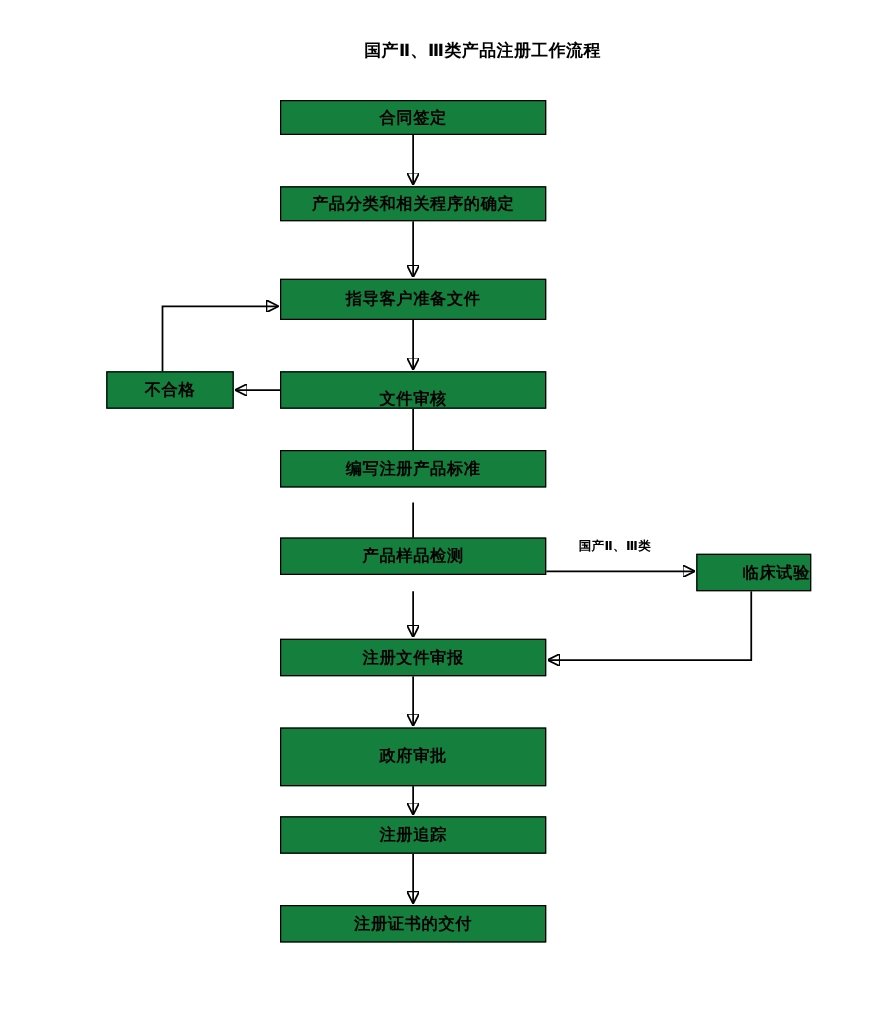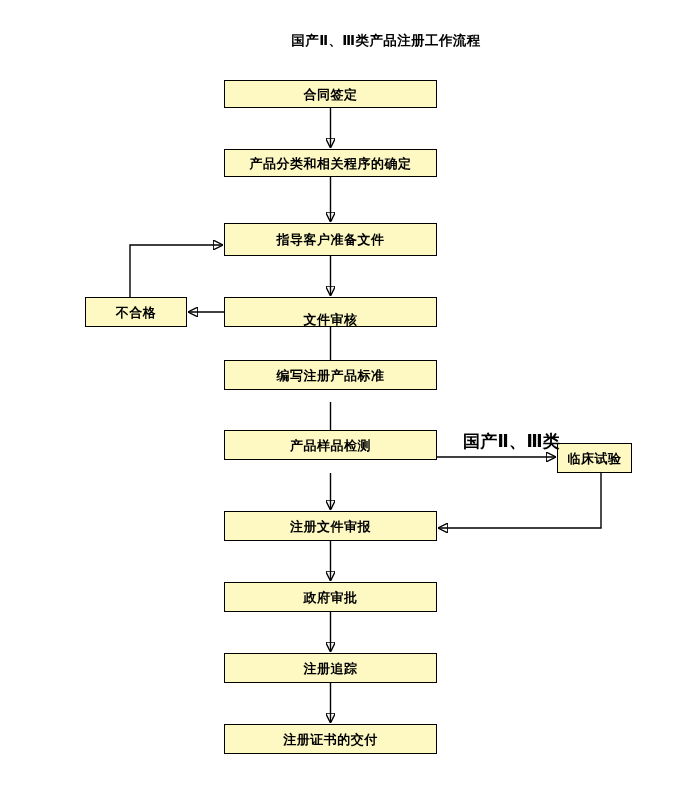--- a/index.html
+++ b/index.html
@@ -24,33 +24,33 @@
     font-size: 13.5px;
     font-weight: bold;
     color: #000000;
     letter-spacing: 0.4px;
     padding-left: 36px;
   }
   .node {
     position: absolute;
     box-sizing: border-box;
     border: 1px solid #000000;
-    background: #fef9c3;
+    background: #15803d;
     display: flex;
     align-items: center;
     justify-content: center;
     font-size: 13px;
     font-weight: bold;
     color: #000000;
     letter-spacing: 0.5px;
     line-height: 1;
   }
   .edge-label {
     position: absolute;
-    font-size: 17px;
+    font-size: 10px;
     font-weight: bold;
     color: #000000;
     white-space: nowrap;
     letter-spacing: 0.3px;
   }
   svg#wires {
     position: absolute;
     left: 0;
     top: 0;
     width: 700px;
@@ -125,29 +125,29 @@
   </div>
 
   <div class="node" style="left:224px; top:360px; width:213px; height:30px;">
     <span>编写注册产品标准</span>
   </div>
 
   <div class="node" style="left:224px; top:430px; width:213px; height:30px;">
     <span>产品样品检测</span>
   </div>
 
-  <div class="node" style="left:557px; top:443px; width:75px; height:30px;">
+  <div class="node" style="left:557px; top:443px; width:92px; height:30px;justify-content:flex-end;">
     <span>临床试验</span>
   </div>
 
   <div class="node" style="left:224px; top:511px; width:213px; height:30px;text-align:center;">
     <span>注册文件审报</span>
   </div>
 
-  <div class="node" style="left:224px; top:582px; width:213px; height:30px;">
+  <div class="node" style="left:224px; top:582px; width:213px; height:47px;">
     <span>政府审批</span>
   </div>
 
   <div class="node" style="left:224px; top:653px; width:213px; height:30px;">
     <span>注册追踪</span>
   </div>
 
   <div class="node" style="left:224px; top:724px; width:213px; height:30px;">
     <span>注册证书的交付</span>
   </div>

